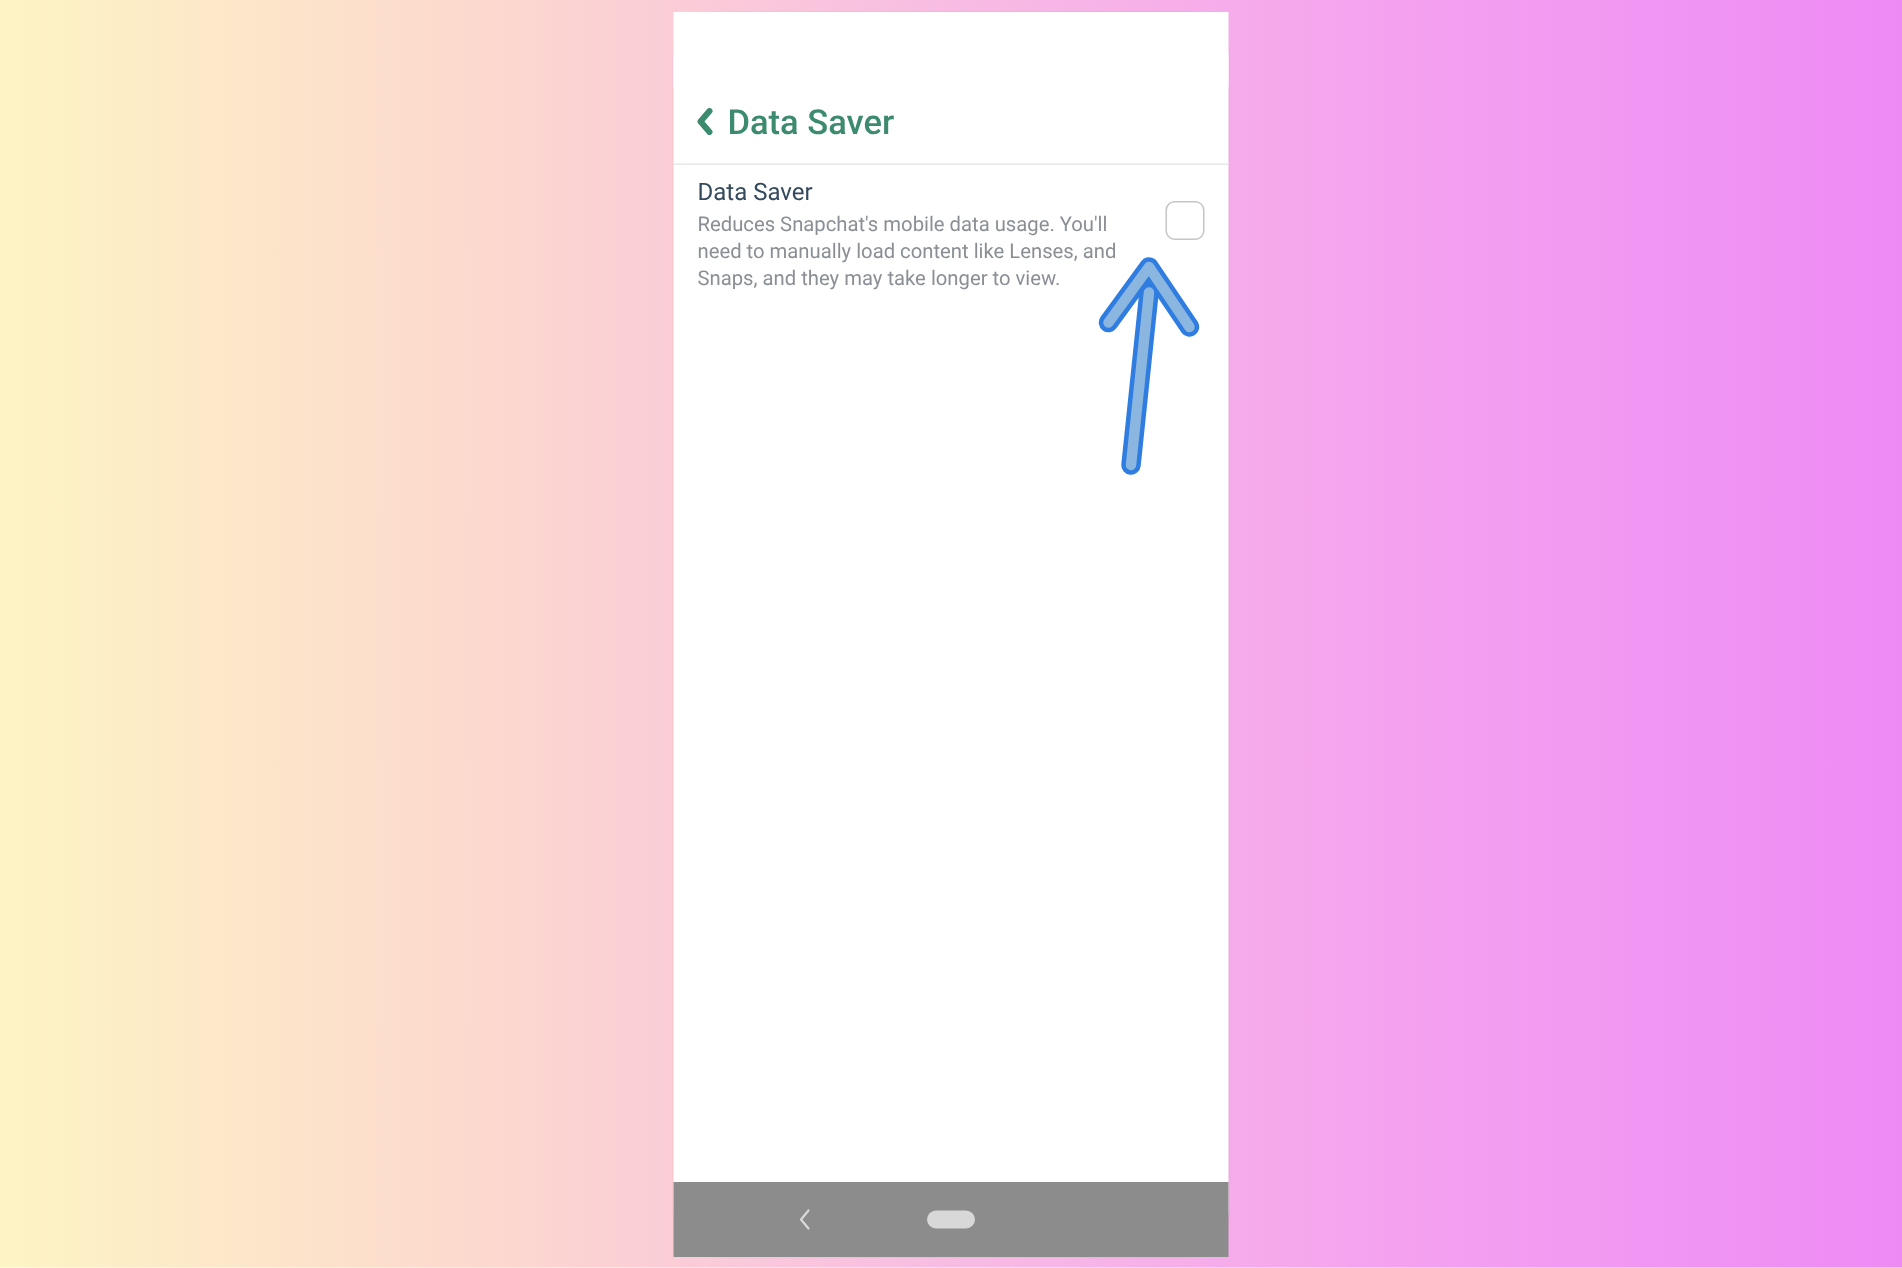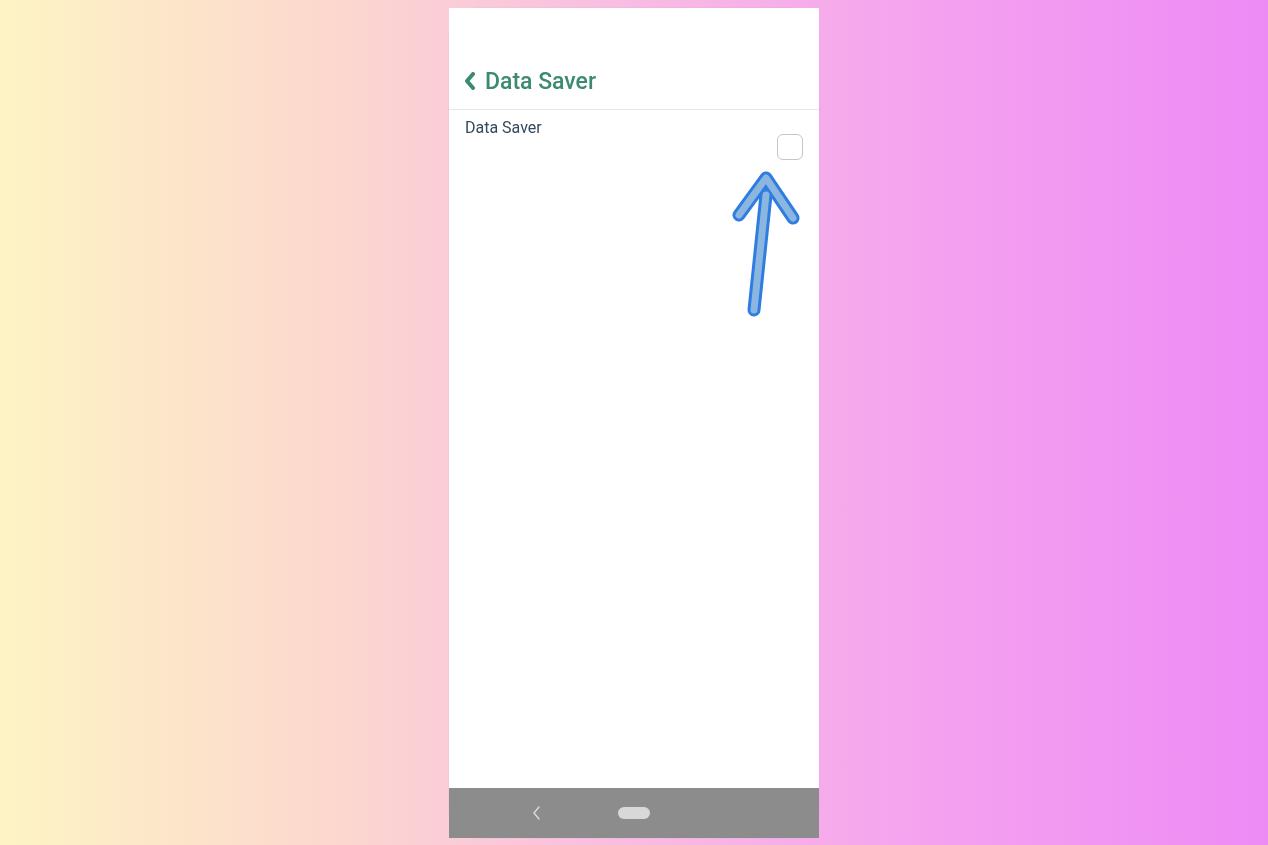--- a/index.html
+++ b/index.html
@@ -135,20 +135,21 @@
         <path d="M9 2 L3 9 L9 16" stroke-width="4" stroke-linecap="round" stroke-linejoin="round"></path>
       </svg>
     </div>
     <div class="header-title">Data Saver</div>
   </div>
 
   <div class="content">
     <div class="setting-row">
       <div class="setting-text">
         <div class="setting-title">Data Saver</div>
+        <div class="setting-description">Reduces Snapchat's mobile data usage. You'll need to manually load content like Lenses, and Snaps, and they may take longer to view.</div>
       </div>
       <div class="checkbox"></div>
     </div>
 
     <div class="annotation-arrow">
       <svg width="80" height="150" viewBox="0 0 80 150">
         <path d="M 23 140 L 35 25 M 8 45 L 35 8 L 62 48" stroke="#2f7de0" stroke-width="13" fill="none" stroke-linecap="round" stroke-linejoin="round"></path>
         <path d="M 23 140 L 35 25 M 8 45 L 35 8 L 62 48" stroke="#8ab6e0" stroke-width="7" fill="none" stroke-linecap="round" stroke-linejoin="round"></path>
       </svg>
     </div>

